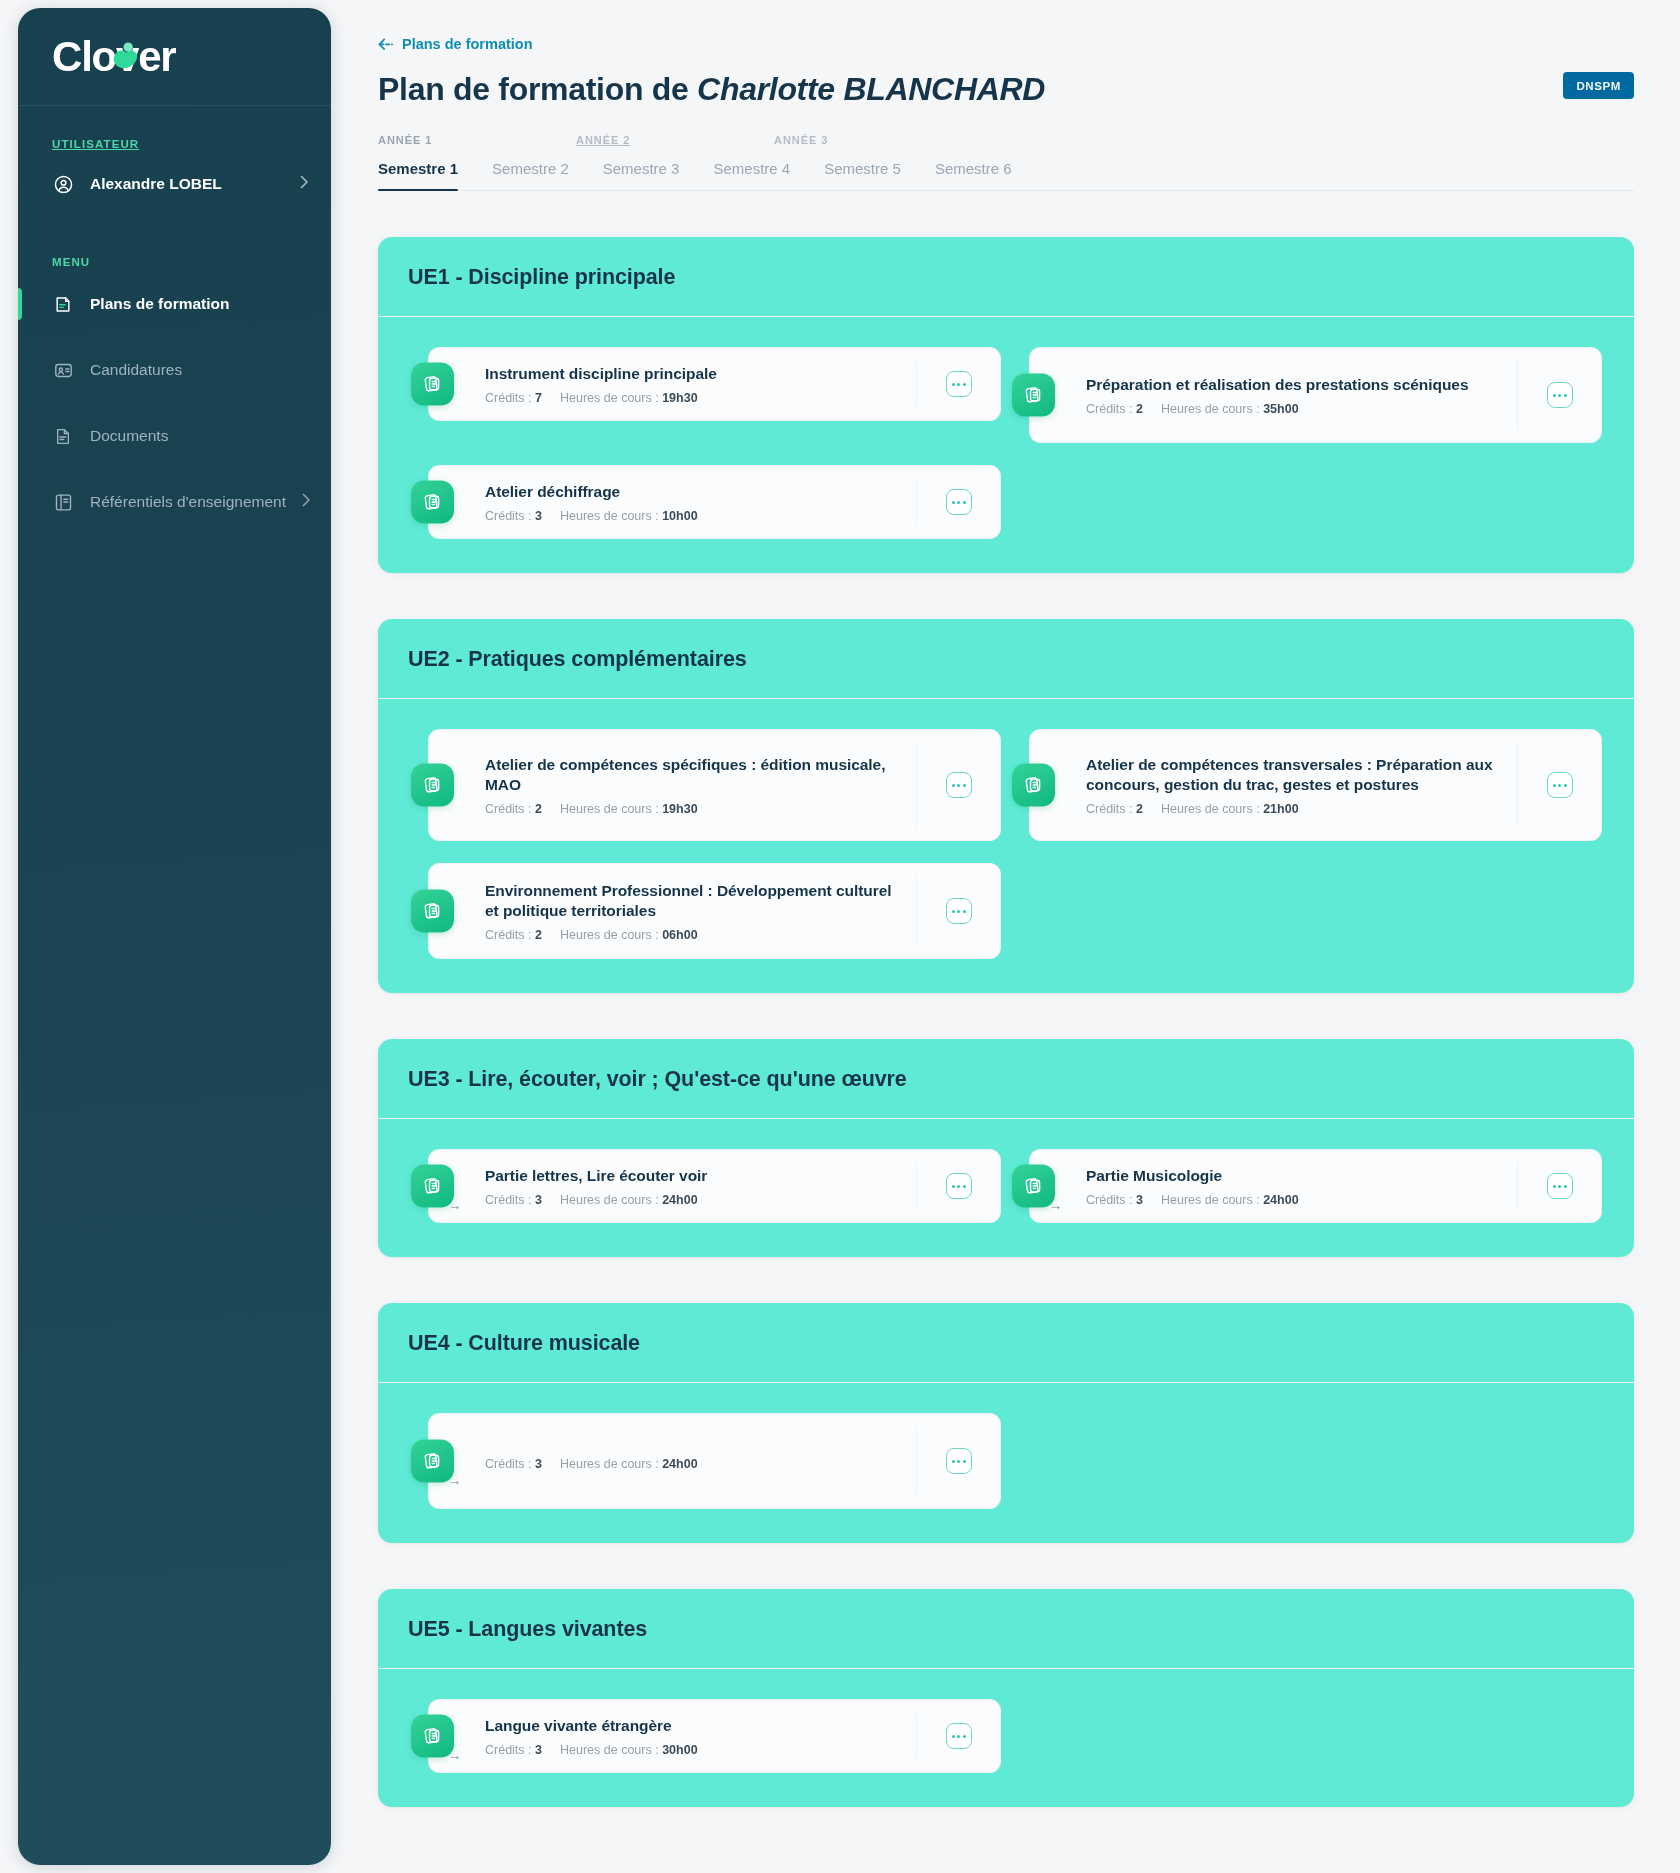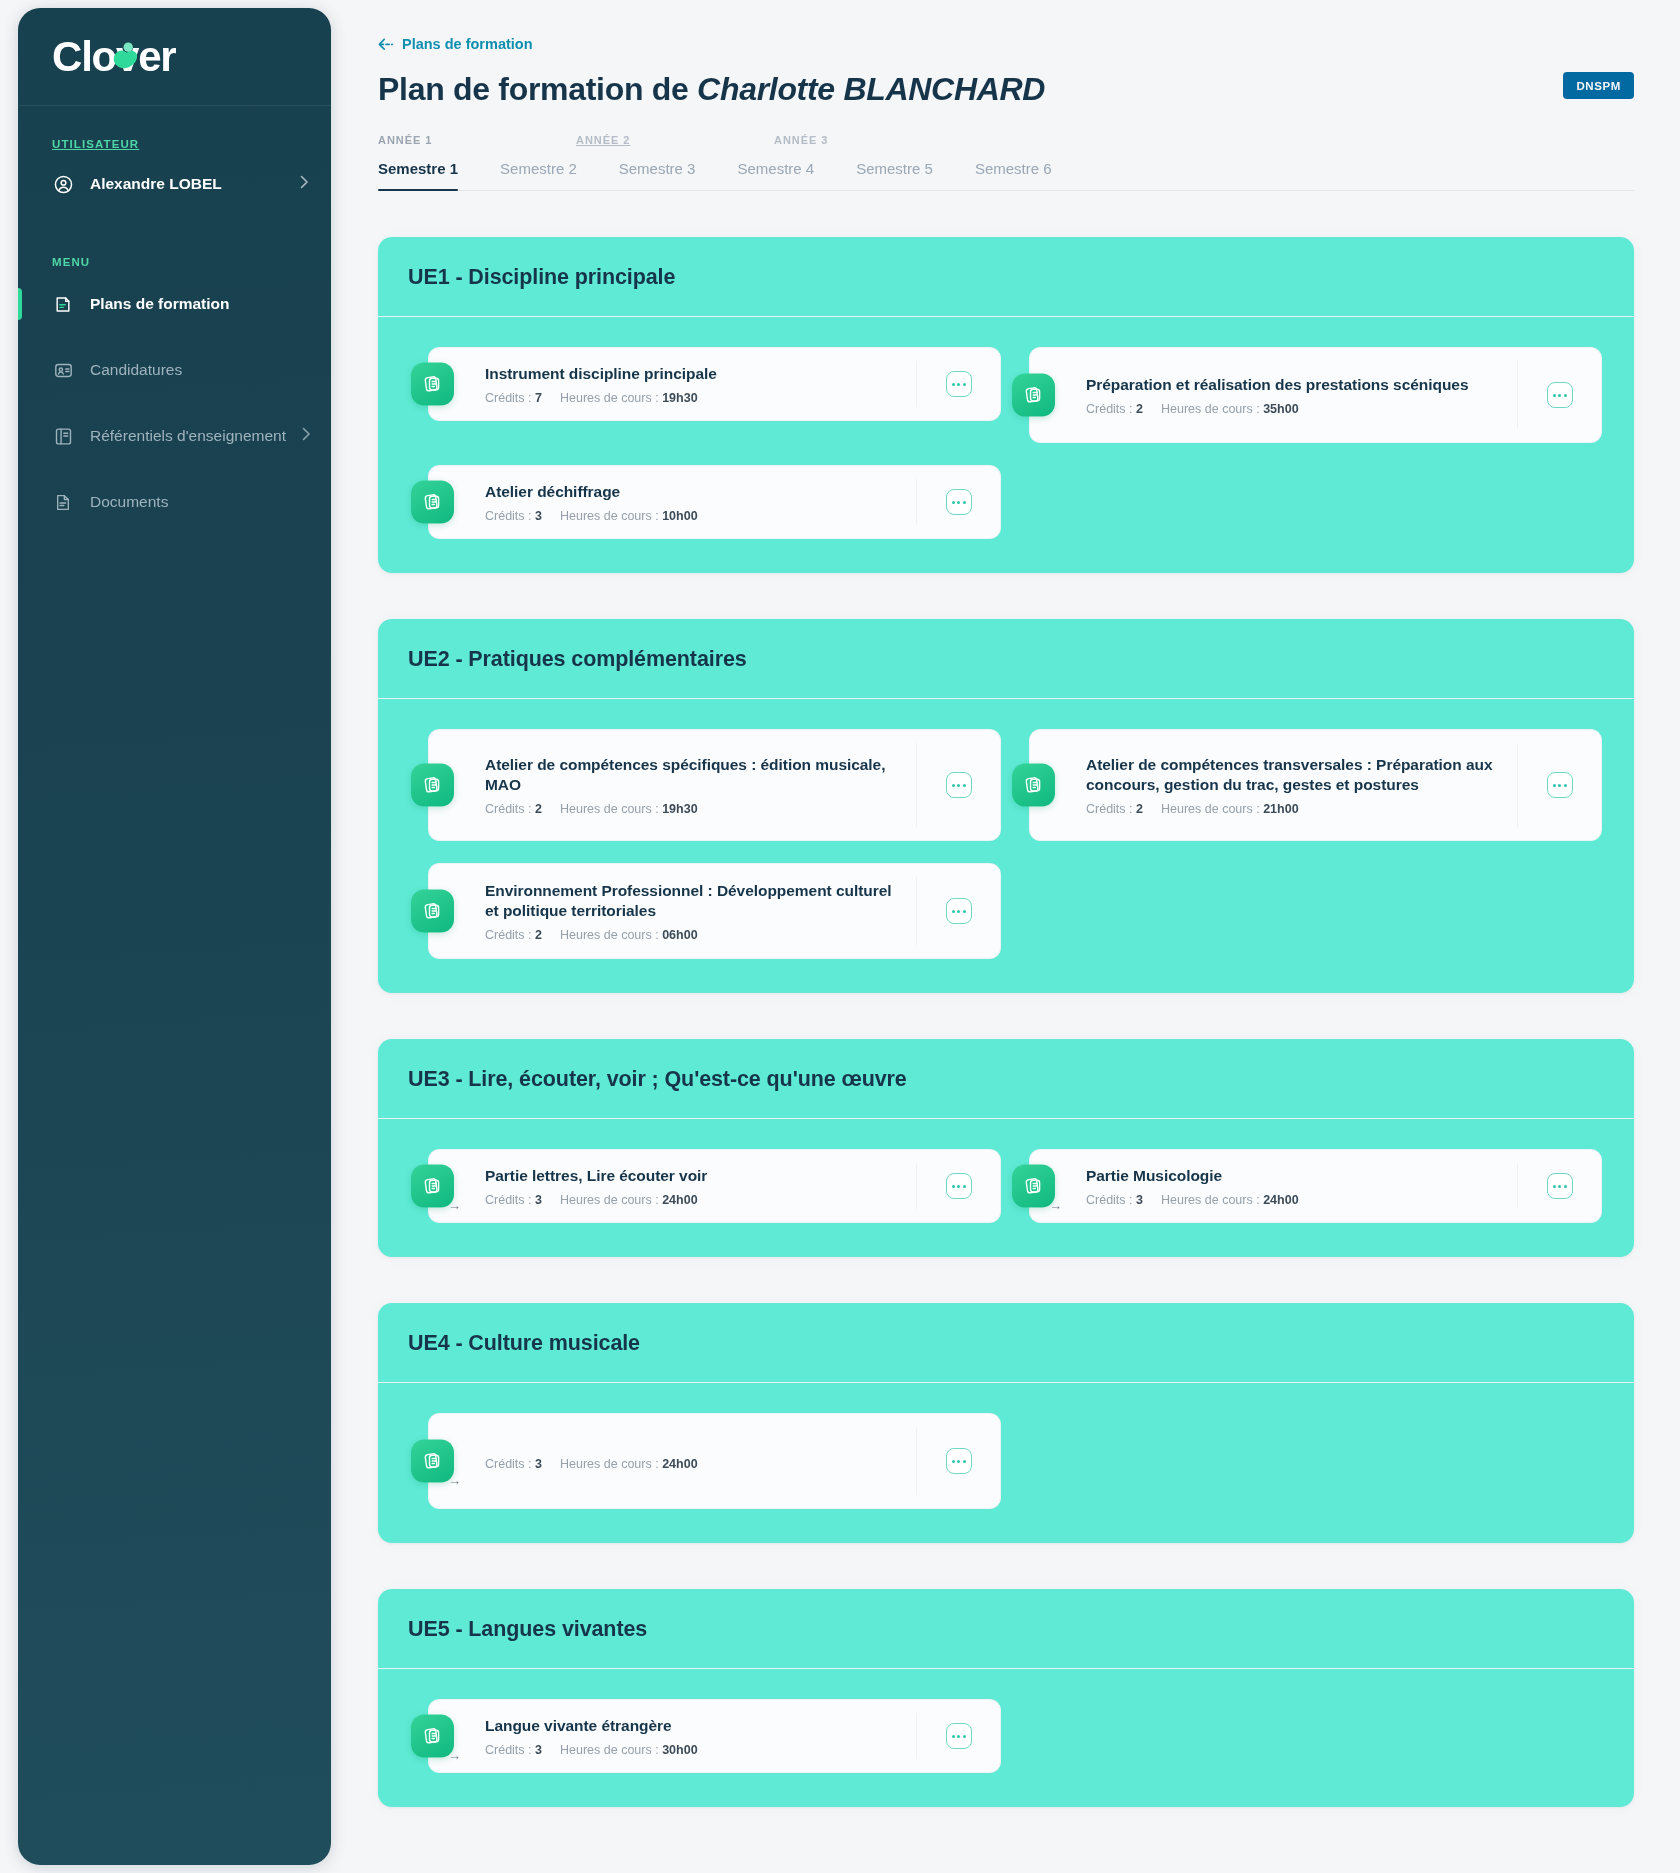--- a/index.html
+++ b/index.html
@@ -157,21 +157,21 @@
     letter-spacing: .95px;
     color: #b4bcc6;
   }
   .year-lbl.y1 { left: 0; color: #9aa5b1; }
   .year-lbl.y2 { left: 198px; text-decoration: underline; }
   .year-lbl.y3 { left: 396px; }
 
   .tabs {
     position: relative;
     display: flex;
-    gap: 8px;
+    gap: 0;
     margin-top: 10px;
     border-bottom: 1px solid #e3e7ec;
   }
   .tab {
     font-size: 15px;
     color: #9aa7b4;
     padding: 0 0 13px 0;
     margin-right: 34px;
     cursor: pointer;
     white-space: nowrap;
@@ -356,44 +356,44 @@
           <circle cx="9" cy="11" r="1.9"></circle>
             <path d="M6.2 16c.5-1.4 1.6-2.1 2.8-2.1s2.3.7 2.8 2.1"></path>
           <path d="M14.6 10.2h3.6M14.6 13.2h3.6"></path>
         </svg>
       </span>
       <span class="label">Candidatures</span>
     </div>
 
     <div class="side-row menu-row" style="margin-top:22px;">
       <span class="ico">
+        <svg width="20" height="21" viewBox="0 0 24 24" fill="none" stroke="#9fb3bd" stroke-width="1.6" stroke-linecap="round" stroke-linejoin="round">
+          <path d="M5.6 3.8h8L18.4 8.4v11.8H5.6z"></path>
+            <path d="M13.6 3.8v4.6h4.8"></path>
+          <path d="M8.4 12.6h7M8.4 15.6h4.6"></path>
+        </svg>
+      </span>
+      <span class="label">Documents</span>
+    </div>
+
+    <div class="side-row menu-row" style="margin-top:22px;">
+      <span class="ico">
         <svg width="21" height="21" viewBox="0 0 24 24" fill="none" stroke="#9fb3bd" stroke-width="1.6" stroke-linecap="round" stroke-linejoin="round">
           <rect x="4" y="3.6" width="16" height="16.8" rx="2.2"></rect>
           <path d="M9.2 3.6v16.8"></path>
             <path d="M12.4 8.2h4.4M12.4 11.4h4.4"></path>
         </svg>
       </span>
       <span class="label">Référentiels d'enseignement</span>
       <span class="chev">
         <svg width="9" height="14" viewBox="0 0 9 14" fill="none" stroke="#9fb3bd" stroke-width="1.6" stroke-linecap="round" stroke-linejoin="round">
             <path d="M1.5 1.5 7 7l-5.5 5.5"></path>
           </svg>
       </span>
     </div>
-
-    <div class="side-row menu-row" style="margin-top:22px;">
-      <span class="ico">
-        <svg width="20" height="21" viewBox="0 0 24 24" fill="none" stroke="#9fb3bd" stroke-width="1.6" stroke-linecap="round" stroke-linejoin="round">
-          <path d="M5.6 3.8h8L18.4 8.4v11.8H5.6z"></path>
-            <path d="M13.6 3.8v4.6h4.8"></path>
-          <path d="M8.4 12.6h7M8.4 15.6h4.6"></path>
-        </svg>
-      </span>
-      <span class="label">Documents</span>
-    </div>
   </aside>
 
   <main class="main">
 
     <div class="badge-dnspm">DNSPM</div>
 
     <div class="breadcrumb">
       <svg width="16" height="13" viewBox="0 0 16 13" fill="none">
         <path d="M6.2 1.4 1.4 6.3l4.8 4.9" stroke="#0e8fb0" stroke-width="1.7" stroke-linecap="round" stroke-linejoin="round" fill="none"></path>
         <path d="M2.2 6.3h12" stroke="#0e8fb0" stroke-width="1.7" stroke-linecap="round" stroke-dasharray="3.2 2.6"></path>

